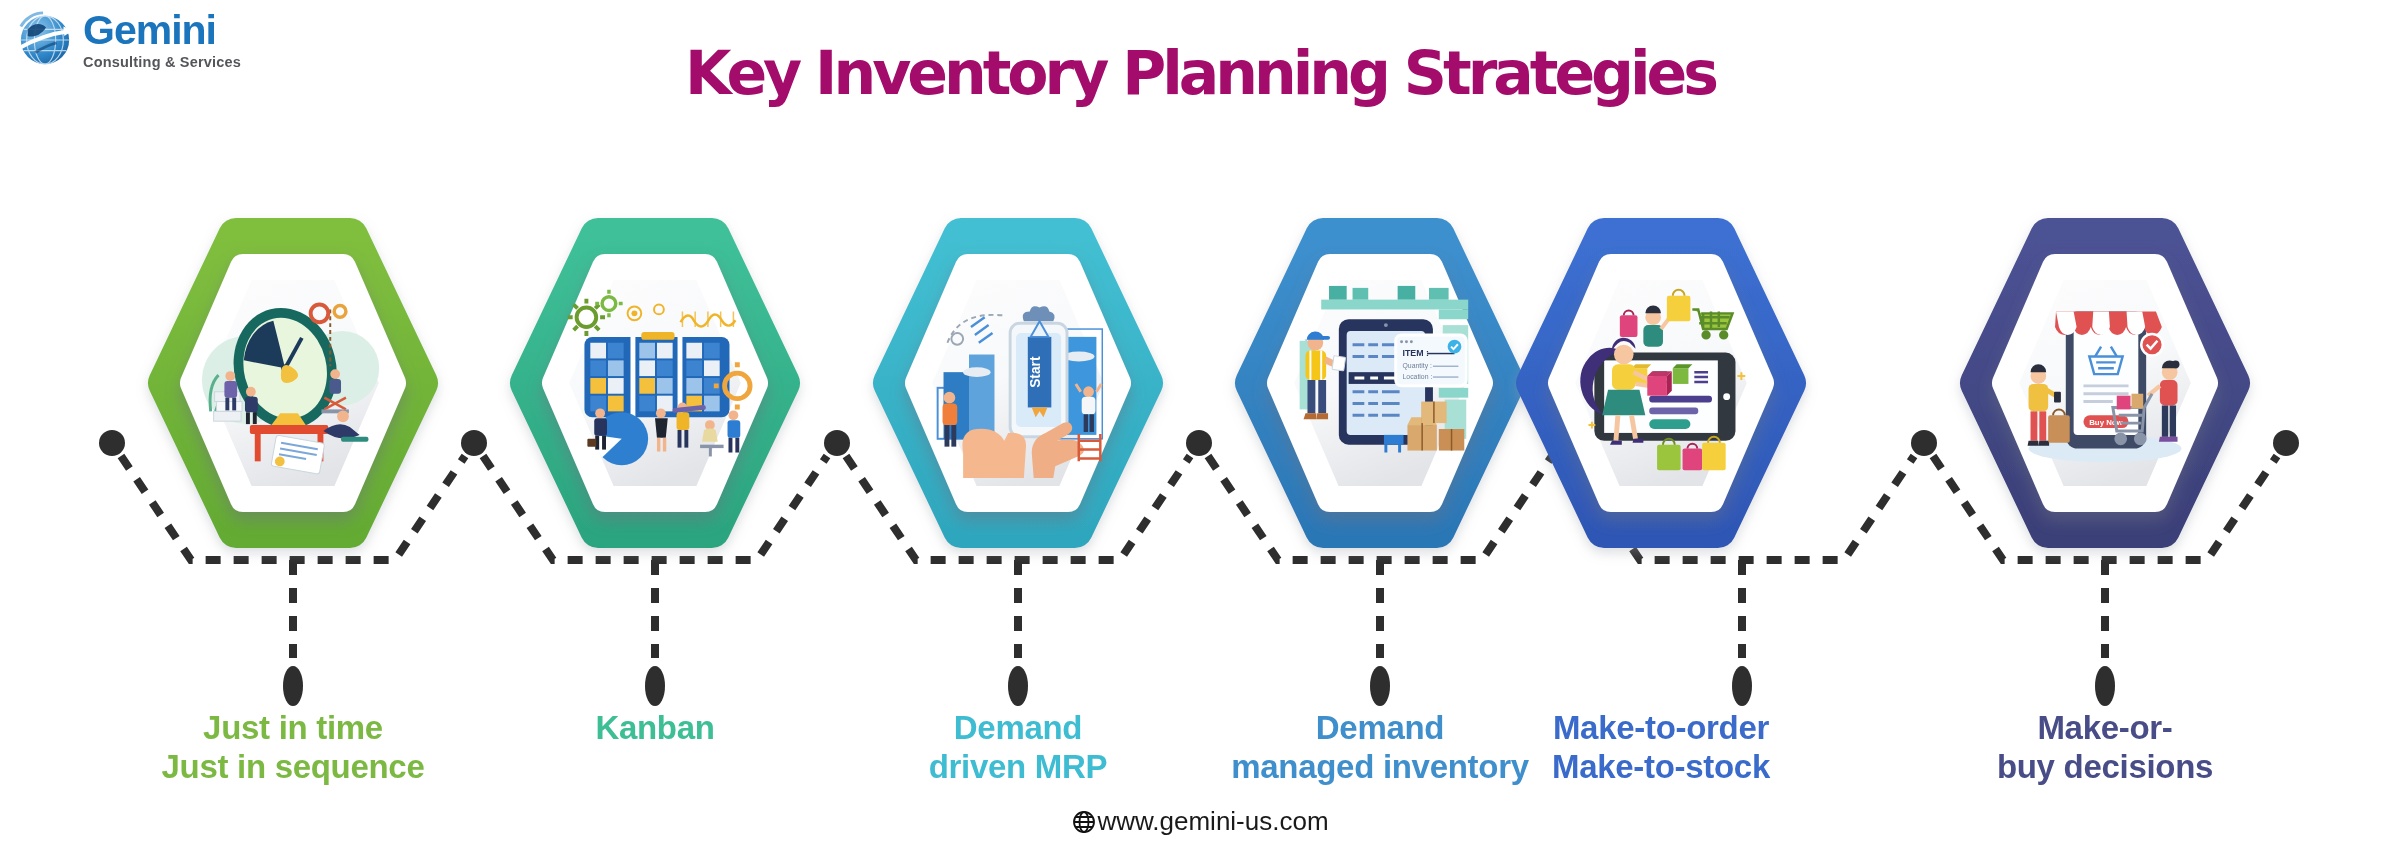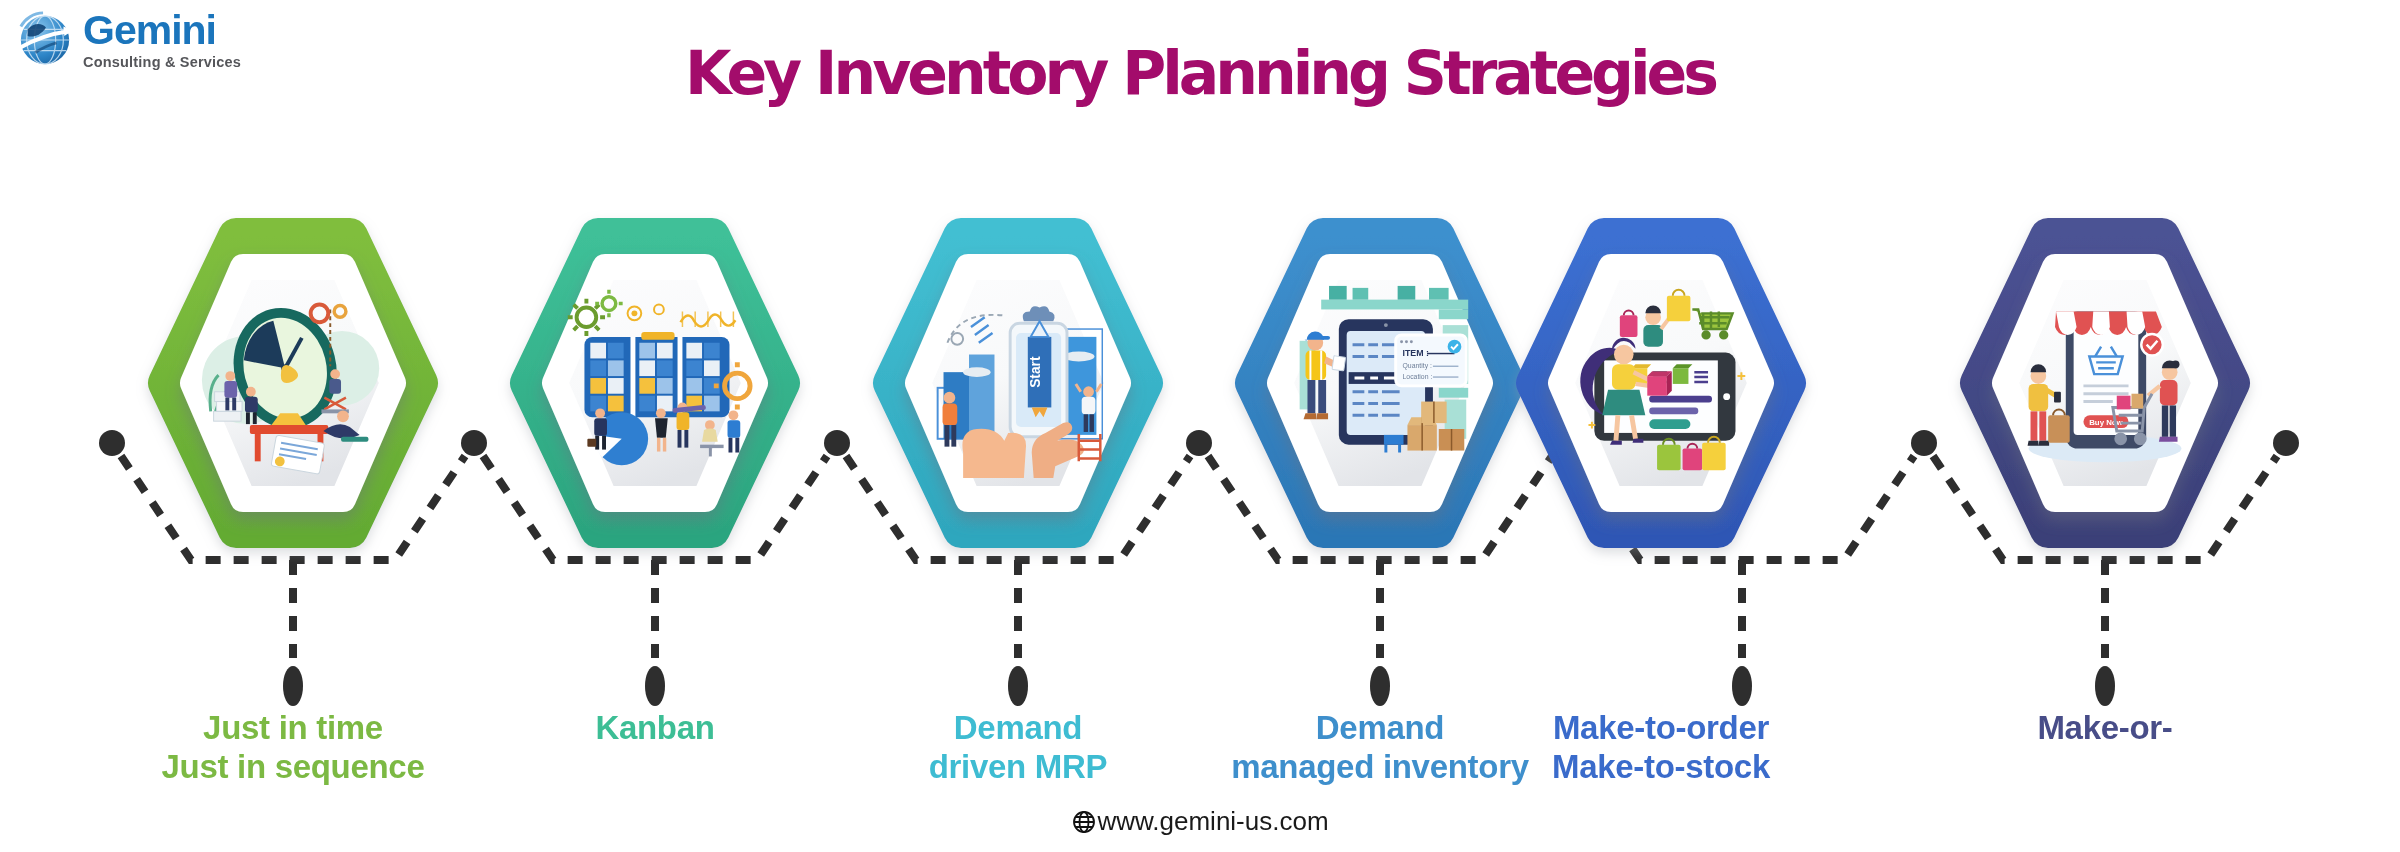--- a/index.html
+++ b/index.html
@@ -563,20 +563,21 @@
             <circle cx="116" cy="160" r="5" fill="#8A94A8"></circle>
               <circle cx="136" cy="160" r="5" fill="#8A94A8"></circle>
           </g>
           <rect x="112" y="116" width="14" height="14" fill="#E0447C"></rect>
           <rect x="127" y="114" width="12" height="15" fill="#D9A86C"></rect>
         </g>
       </svg>
     </div>
     <div class="label">
       <span>Make-or-</span>
+      <span>buy decisions</span>
     </div>
   </div>
 
   <div class="footer">
     <svg width="26" height="26" viewBox="0 0 26 26">
       <g fill="none" stroke="#111111" stroke-width="1.8">
         <circle cx="13" cy="13" r="10"></circle>
         <ellipse cx="13" cy="13" rx="4.5" ry="10"></ellipse>
         <path d="M3 13 H23 M4.5 8 H21.5 M4.5 18 H21.5"></path>
       </g>

